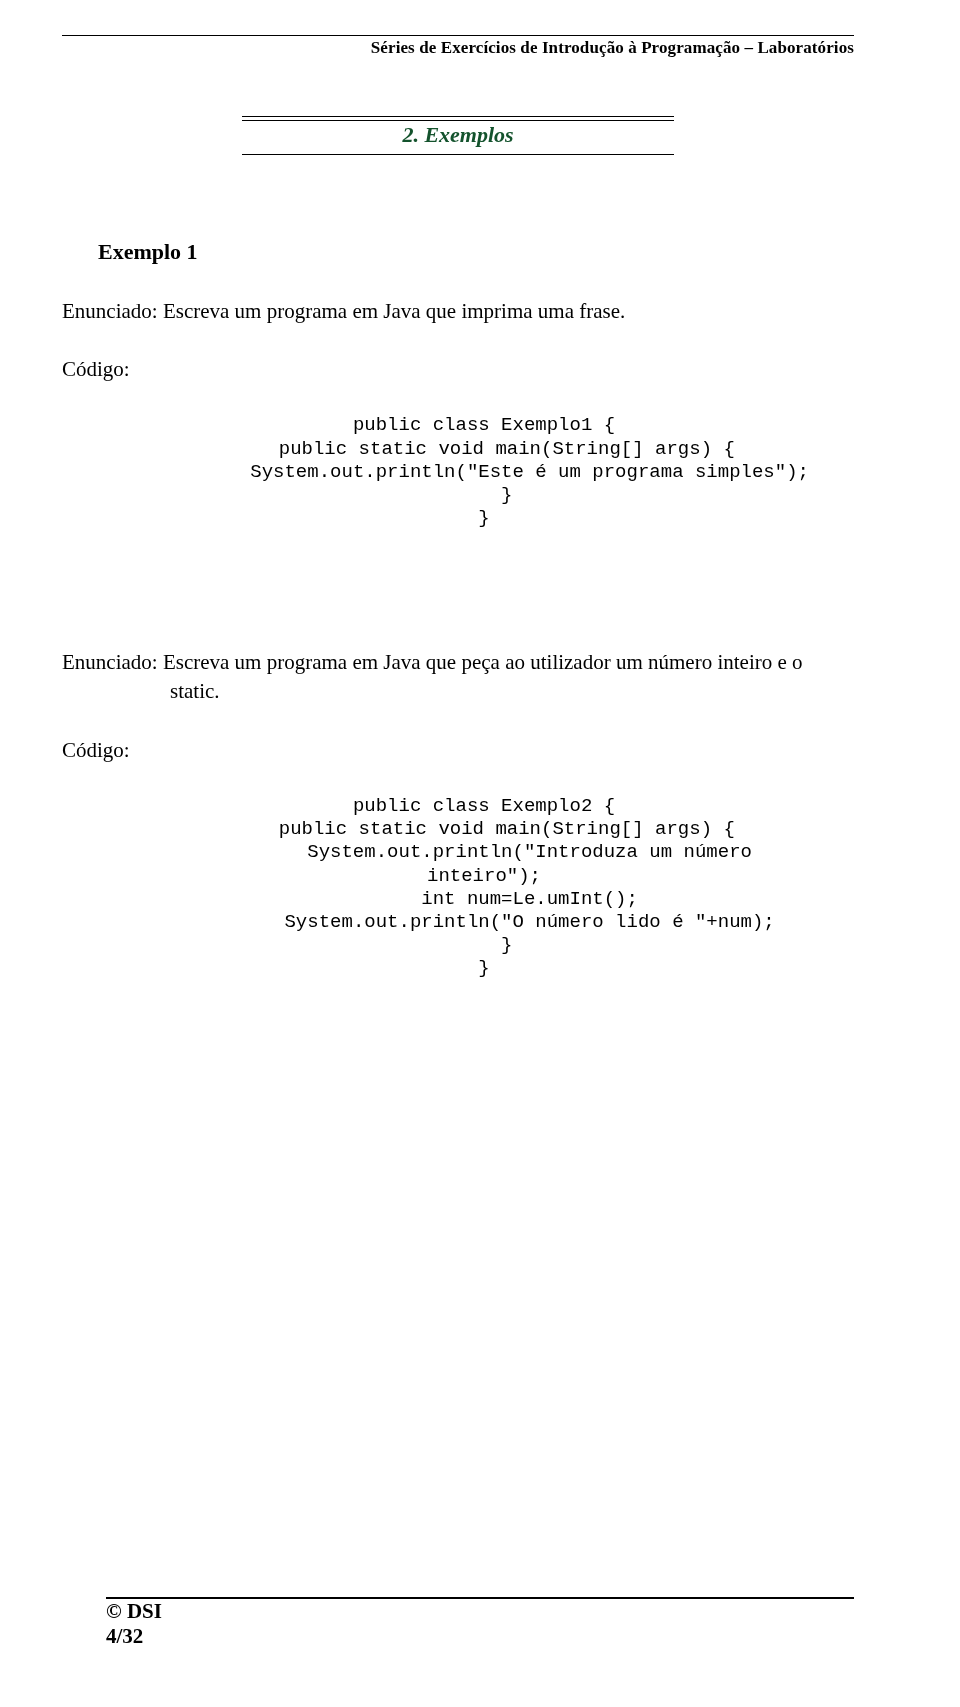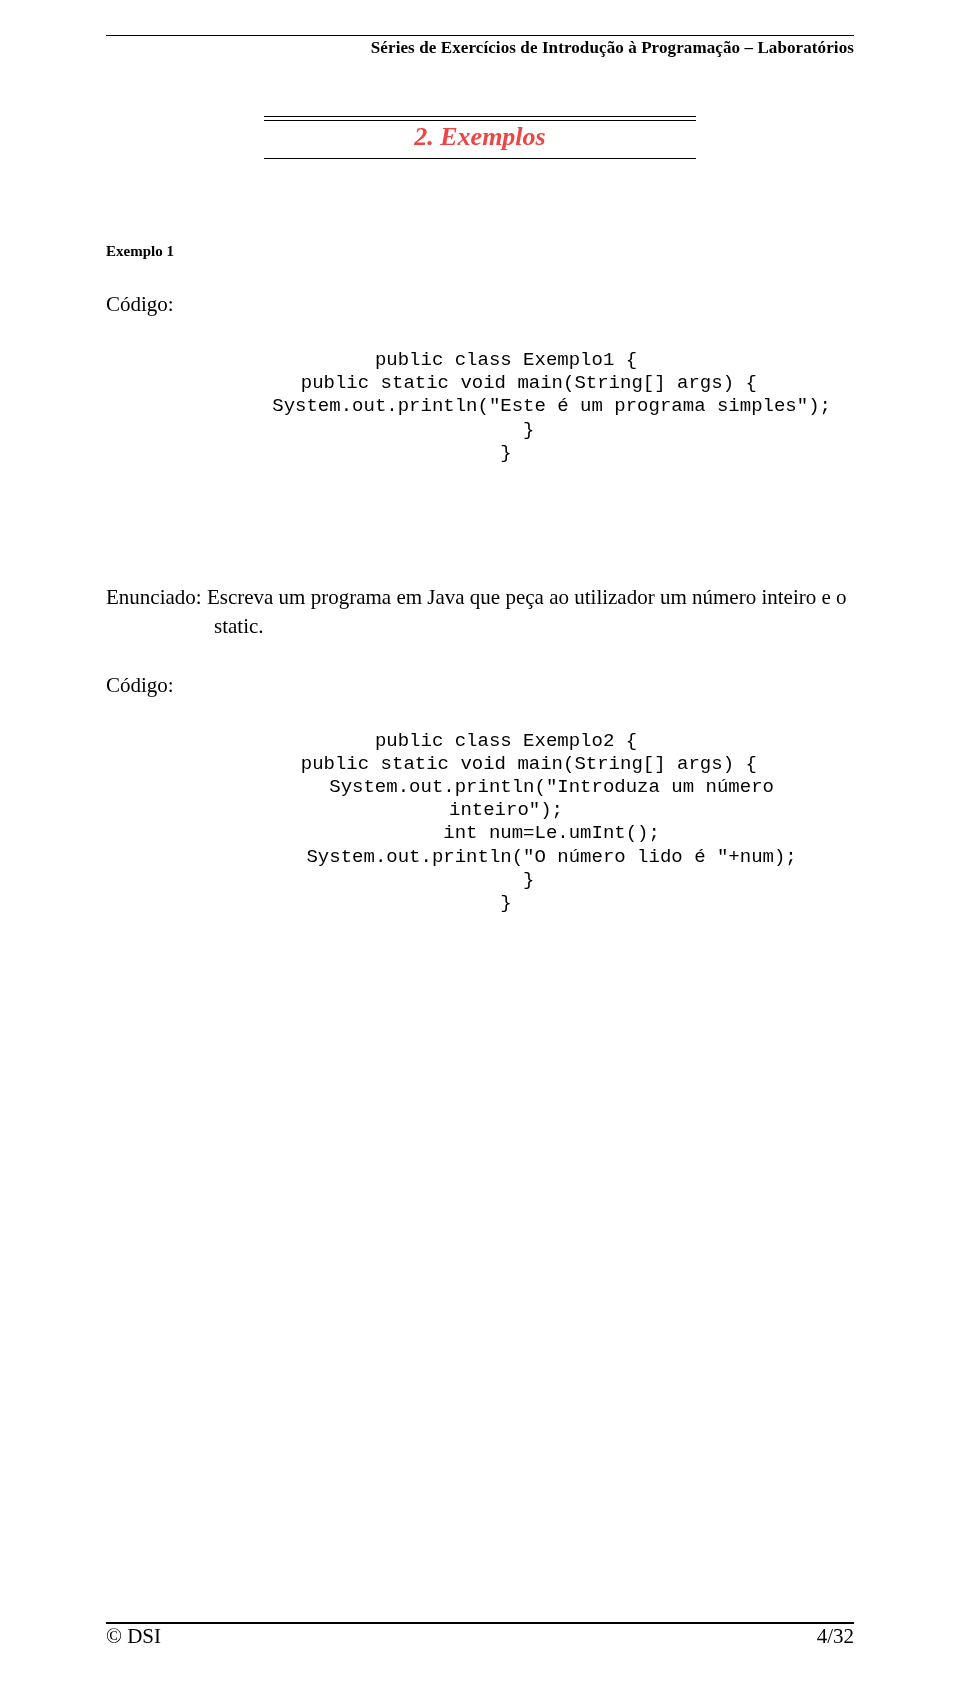--- a/index.html
+++ b/index.html
@@ -9,21 +9,21 @@
   }
   body {
     background: #ffffff;
     font-family: "Times New Roman", Times, serif;
     width: 960px;
     height: 1707px;
     position: relative;
     color: #000000;
   }
   .page {
-    padding: 35px 106px 0 106px;
+    padding: 35px 106px 0 62px;
     height: 100%;
     position: relative;
   }
   .header-line {
     border-bottom: 1.5px solid #000000;
     margin-bottom: 2px;
   }
   .header-text {
     text-align: right;
     font-weight: bold;
@@ -43,29 +43,30 @@
     text-align: center;
   }
   .section-heading-box .inner-top {
     border-top: 1.5px solid #000000;
     margin-top: 3px;
     padding-top: 1px;
   }
   .section-heading-text {
     font-style: italic;
     font-weight: bold;
-    font-size: 26px;
-    color: #ef4444;
+    font-size: 22px;
+    color: #14532d;
   }
   .example-block {
     margin-top: 84px;
   }
   .example-title {
     font-weight: bold;
-    font-size: 15px;
+    font-size: 22px;
+    margin-left: 36px;
   }
   .enunciado {
     margin-top: 32px;
     font-size: 21px;
     line-height: 1.35;
   }
   .codigo-label {
     margin-top: 32px;
     font-size: 21px;
   }
@@ -94,23 +95,24 @@
     bottom: 58px;
     left: 106px;
     right: 106px;
   }
   .footer-line {
     border-top: 2px solid #000000;
   }
   .footer-row {
     display: flex;
     justify-content: space-between;
-    font-weight: normal;
+    font-weight: bold;
     font-size: 21px;
     margin-top: 0px;
+    flex-direction: column;
   }
 </style>
 </head>
 <body>
 
 <div class="page">
 
   <div>
     <div class="header-line"></div>
     <div class="header-text">Séries de Exercícios de Introdução à Programação – Laboratórios</div>
@@ -118,20 +120,21 @@
 
   <div class="section-heading-wrap">
     <div class="section-heading-box">
       <div class="inner-top"></div>
       <div class="section-heading-text">2. Exemplos</div>
     </div>
   </div>
 
   <div class="example-block">
     <div class="example-title">Exemplo 1</div>
+    <div class="enunciado">Enunciado: Escreva um programa em Java que imprima uma frase.</div>
     <div class="codigo-label">Código:</div>
     <div class="code-block">public class Exemplo1 {
     public static void main(String[] args) {
         System.out.println("Este é um programa simples");
     }
 }</div>
   </div>
 
   <div class="example-block-2">
     <div class="enunciado-2">

